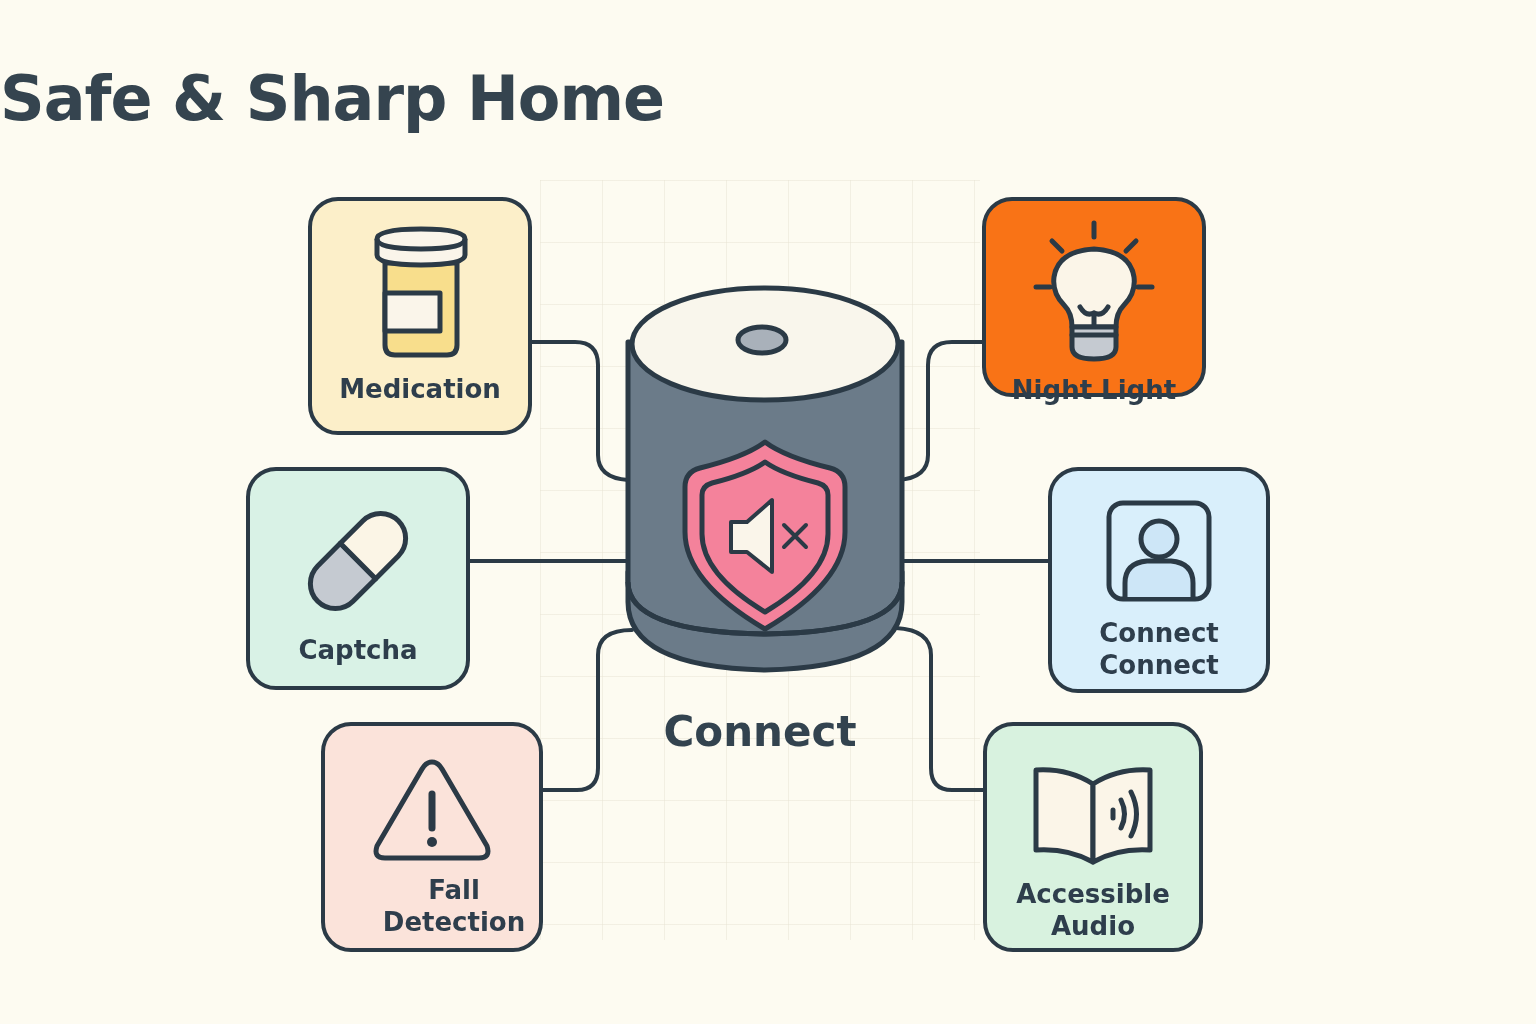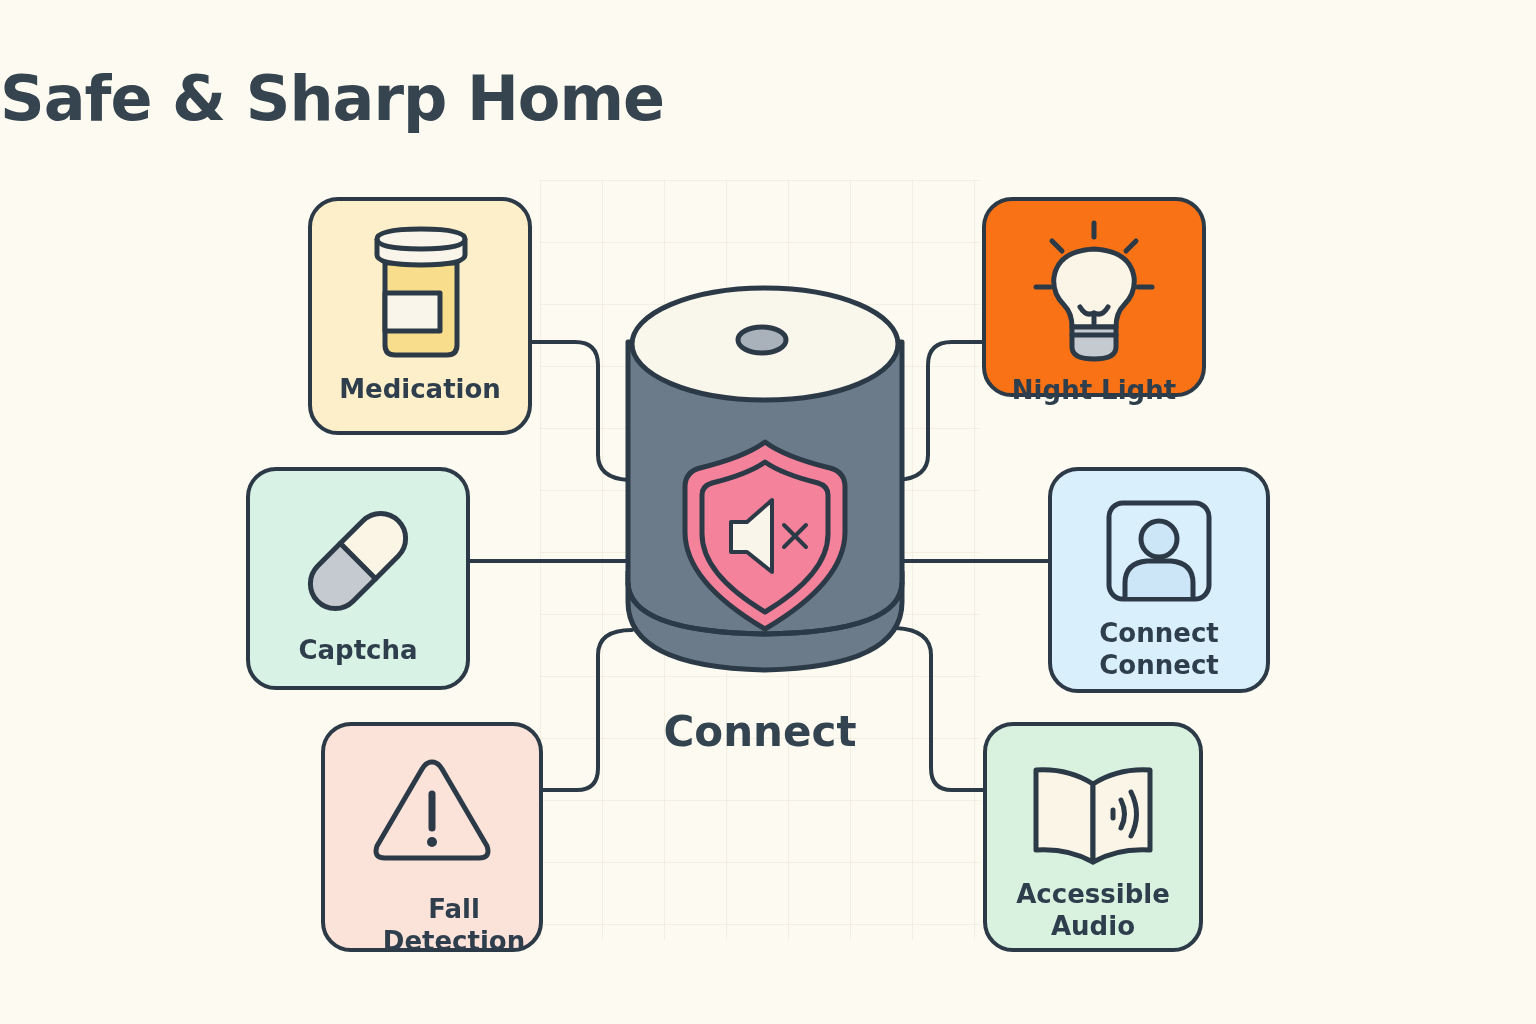--- a/index.html
+++ b/index.html
@@ -120,21 +120,21 @@
 </div>
 
 <div class="card" style="left:321px;top:722px;width:222px;height:230px;background:#fbe3da;">
   <svg class="icon" width="130" height="110" viewBox="0 0 130 110" style="margin-top:28px;">
     <g stroke="#2b3a46" stroke-width="5" stroke-linejoin="round" stroke-linecap="round">
       <path d="M65 8 Q59 8 55 15 L10 92 Q6 104 18 104 H112 Q124 104 120 92 L75 15 Q71 8 65 8 Z" fill="#fbe3da"></path>
       <path d="M65 40 V74" fill="none" stroke-width="7"></path>
     </g>
     <circle cx="65" cy="88" r="5" fill="#2b3a46"></circle>
   </svg>
-  <div class="label" style="top:167px;padding-left:44px;">
+  <div class="label" style="top:148px;padding-left:44px;">
     <div>Fall</div>
     <div>Detection</div>
   </div>
 </div>
 
 <div class="card" style="left:982px;top:197px;width:224px;height:200px;background:#f97316;">
   <svg class="icon" width="140" height="150" viewBox="0 0 140 150" style="margin-top:16px;">
     <g stroke="#2b3a46" stroke-width="5" stroke-linecap="round" stroke-linejoin="round" fill="none">
       <path d="M70 6 V20"></path>
       <path d="M28 24 L38 34"></path>

